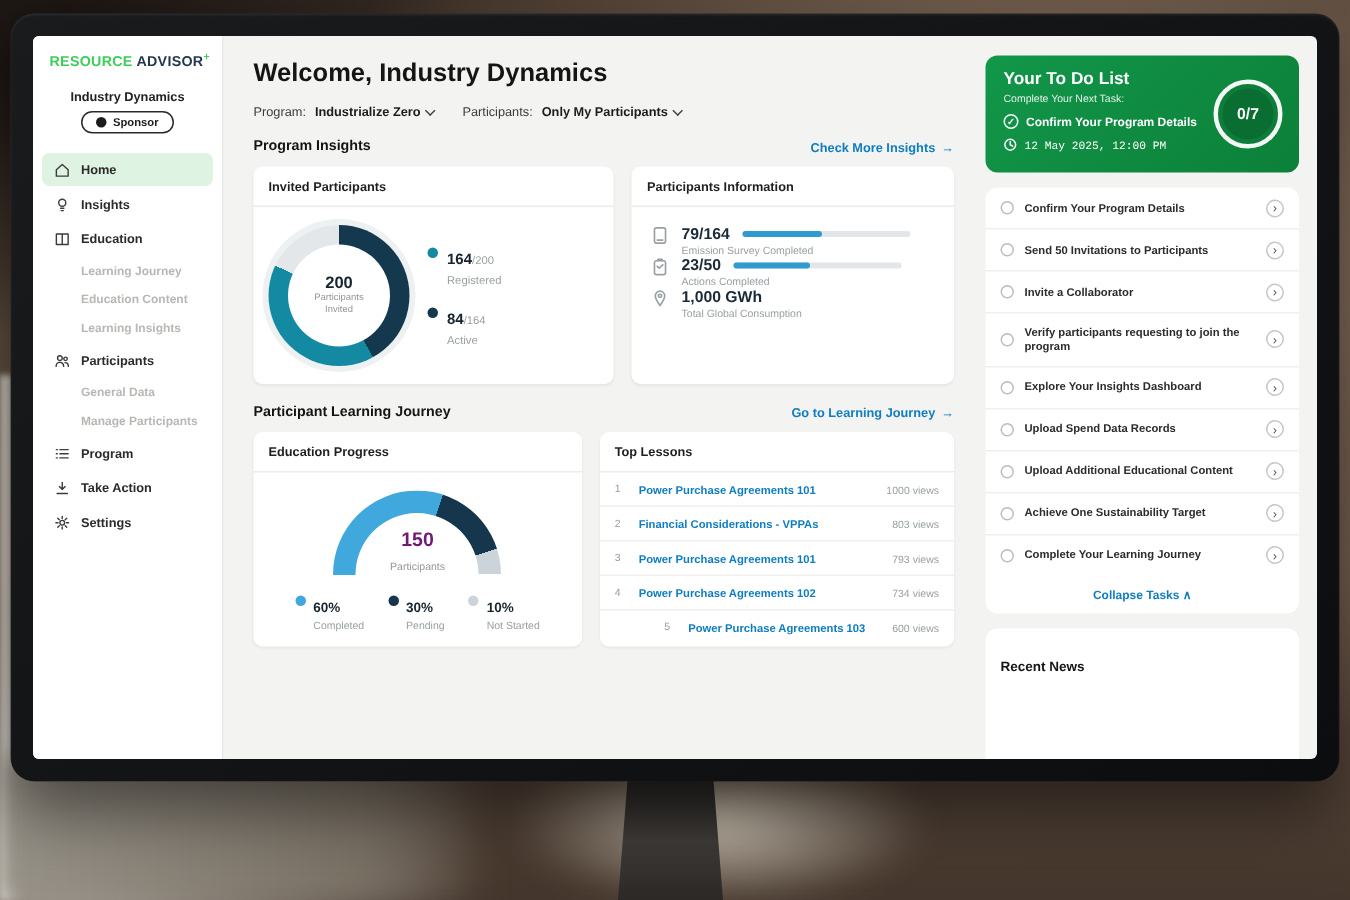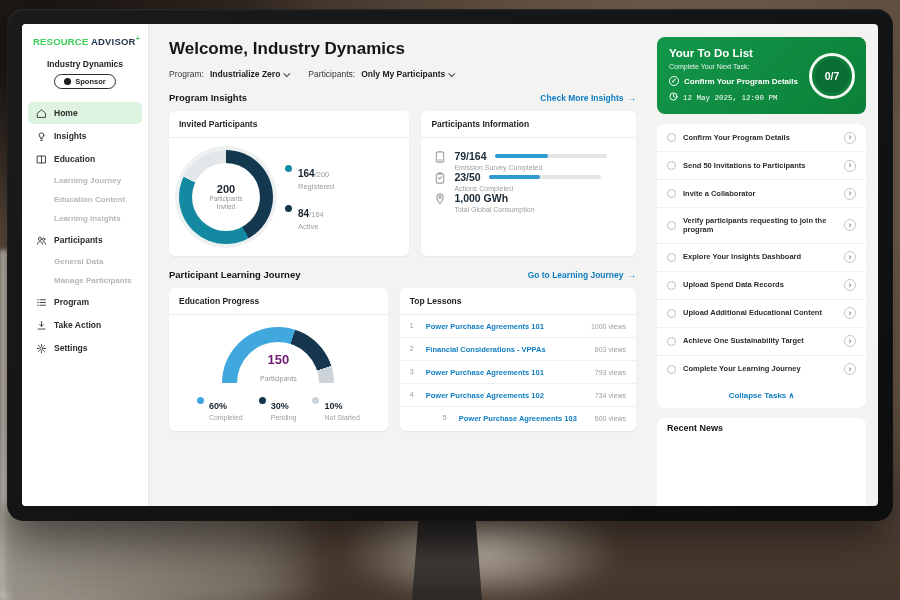--- a/index.html
+++ b/index.html
@@ -101,21 +101,21 @@
   .gauge-center { position:absolute; left:0; right:0; bottom:0; text-align:center; }
   .gauge-center b { font-size:13px; color:#701a75; display:block; }
   .gauge-center span { font-size:7px; color:#919699; }
   .gauge-legend { display:flex; gap:16px; margin-top:10px; }
   .gl-item { display:flex; gap:5px; }
   .gl-dot { width:7px; height:7px; border-radius:50%; margin-top:2px; flex:none; }
   .gl-val { font-size:9px; font-weight:700; color:#17242e; }
   .gl-lab { font-size:7px; color:#9aa0a3; margin-top:1px; }
 
   
-  .lesson { display:flex; gap:7px; padding:6.5px 10px; border-bottom:1px solid #f0f0ee; }
+  .lesson { display:flex; align-items:center; gap:7px; padding:6.5px 10px; border-bottom:1px solid #f0f0ee; }
   .lesson:last-child { border-bottom:none;margin-left:33px; }
   .l-rank { width:9px; font-size:7px; color:#9a9a9a; flex:none; }
   .l-title { flex:1; min-width:0; font-size:7.5px; font-weight:700; color:#0f7dc2; cursor:pointer;
     white-space:nowrap; overflow:hidden; text-overflow:ellipsis; }
   .l-views { white-space:nowrap; font-size:8px; font-weight:700; color:#33393d; }
   .l-views span { font-size:7px; font-weight:400; color:#9aa0a3; margin-left:2px; }
 
   
   .rightpanel { width:229px; flex:none; padding:13px 12px 0 8px; display:flex; flex-direction:column; }
   .todo-card { position:relative; background:linear-gradient(135deg,#12974a,#0c8038); border-radius:8px;
@@ -131,21 +131,21 @@
   .todo-progress { position:absolute; right:11px; top:16px; width:46px; height:46px; border-radius:50%;
     border:3.5px solid #f2f8f3; background:#0a6e33; display:flex; align-items:center; justify-content:center;
     font-size:10.5px; font-weight:700; box-shadow:inset 0 0 0 3px #0d7d3a; }
   .tasks-card { background:#fff; border-radius:8px; margin-top:10px; flex:none; }
   .task { display:flex; align-items:center; gap:7px; padding:7.5px 10px; border-bottom:1px solid #f0f0ee; cursor:pointer; }
   .task-check { width:9px; height:9px; border:1px solid #b9bdbf; border-radius:50%; flex:none; }
   .task-label { flex:1; min-width:0; font-size:7.5px; font-weight:700; color:#2c2c2c; line-height:1.3; }
   .task-go { width:12px; height:12px; border:1px solid #c3c7c9; border-radius:50%; color:#4c4c4c;
     display:flex; align-items:center; justify-content:center; font-size:8.5px; line-height:1; flex:none; }
   .collapse { padding:8px; text-align:center; font-size:8px; font-weight:700; color:#0f7dc2; cursor:pointer; }
-  .news-card { background:#fff; border-radius:8px 8px 0 0; margin-top:10px; padding:5px 10px; flex:1; }
+  .news-card { background:#fff; border-radius:8px 8px 0 0; margin-top:10px; padding:20px 10px; flex:1; }
   .news-title { font-size:9px; font-weight:700; color:#141414; }
 </style>
 </head>
 <body>
 
 <div class="photo-bg"></div>
 <div class="left-strip"></div>
 <div class="desk-patch"></div>
 <div class="stand-glow"></div>
 <div class="stand-neck"></div>

